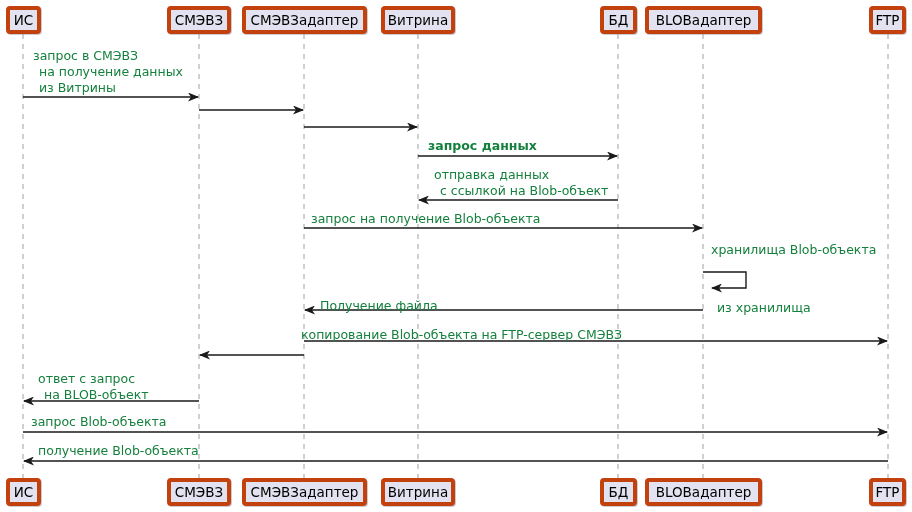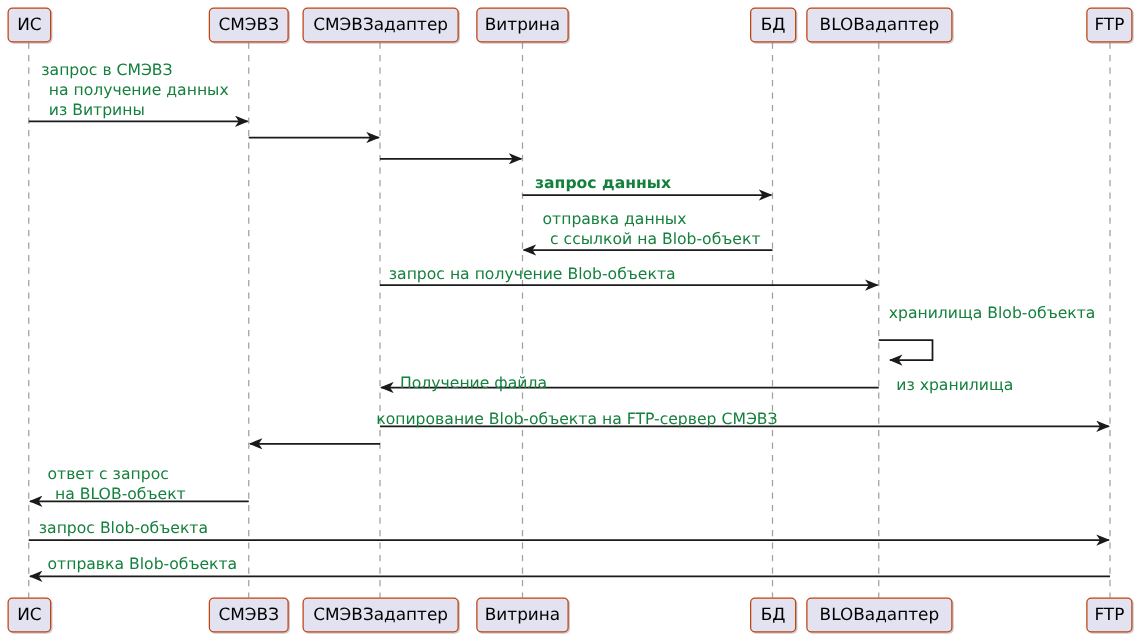--- a/index.html
+++ b/index.html
@@ -9,21 +9,21 @@
     font-family:"DejaVu Sans","Liberation Sans",sans-serif;
     overflow:hidden;
   }
   #diagram{position:relative;width:912px;height:512px;}
   svg.layer{position:absolute;left:0;top:0;width:912px;height:512px;}
 
   .pbox{
     position:absolute;
     box-sizing:border-box;
     background:#E2E2F0;
-    border:1px solid #c2410c;
+    border:4px solid #c2410c;
     border-radius:4px;
     height:28px;
     display:flex;align-items:center;justify-content:center;
     font-size:13.5px;
     color:#000;
     white-space:nowrap;
     box-shadow:1px 1px 0 rgba(140,140,160,.45);
   }
   .msglabel{
     position:absolute;
@@ -129,16 +129,16 @@
       <div class="msglabel" style="left: 434px; top: 167px;">отправка данных</div>
       <div class="msglabel" style="left: 440px; top: 183px;">с ссылкой на Blob-объект</div>
       <div class="msglabel" style="left: 311px; top: 211px;">запрос на получение Blob-объекта</div>
       <div class="msglabel" style="left: 711px; top: 242px;">хранилища Blob-объекта</div>
       <div class="msglabel" style="left: 717px; top: 258px; margin-top: 42px;">из хранилища</div>
       <div class="msglabel" style="left: 320px; top: 298px;">Получение файла</div>
       <div class="msglabel" style="left: 301px; top: 327px;">копирование Blob-объекта на FTP-сервер СМЭВЗ</div>
       <div class="msglabel" style="left: 38px; top: 371px;">ответ с запрос</div>
       <div class="msglabel" style="left: 44px; top: 387px;">на BLOB-объект</div>
       <div class="msglabel" style="left: 31px; top: 414px;">запрос Blob-объекта</div>
-      <div class="msglabel" style="left: 38px; top: 443px;">отправка Blob-объекта</div>
+      <div class="msglabel" style="left: 38px; top: 443px;">получение Blob-объекта</div>
     </div>
 
 </div>
 
 </body></html>

